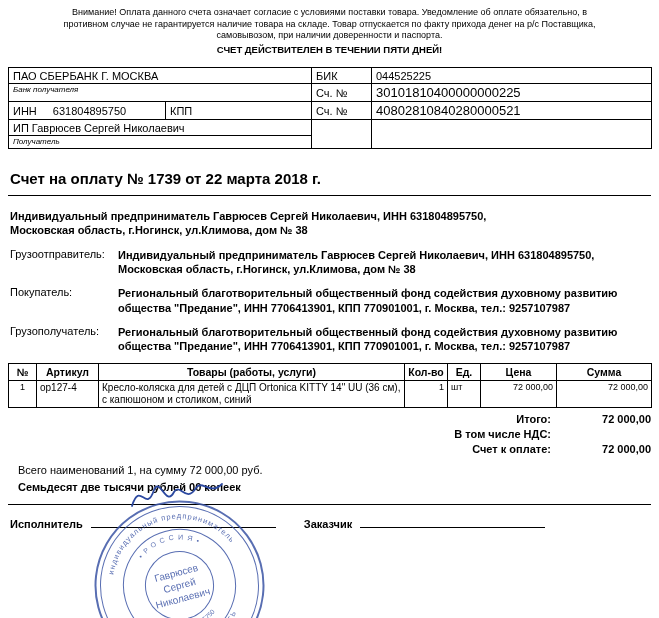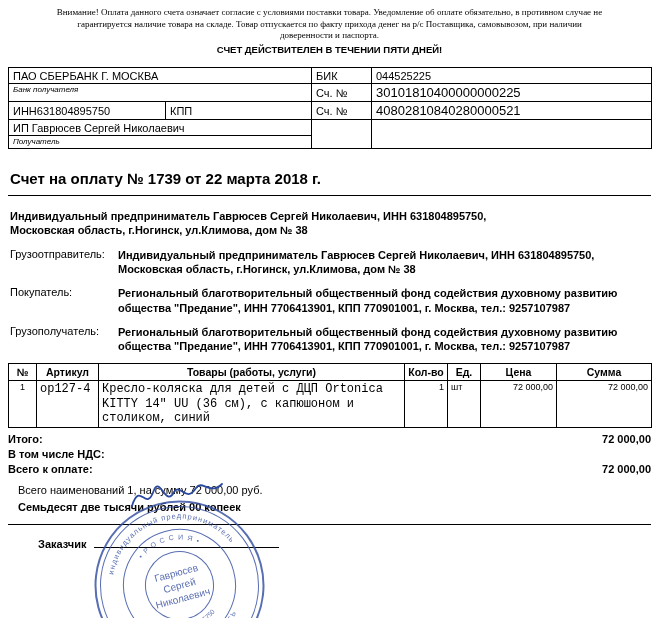--- a/index.html
+++ b/index.html
@@ -4,44 +4,44 @@
 <style>
   * { box-sizing: border-box; margin: 0; padding: 0; }
   body { background: #e8e8e8; font-family: "Liberation Sans", sans-serif; }
   .page {
     position: relative; width: 659px; height: 618px; margin: 0 auto;
     background: #ffffff; color: #000; overflow: hidden;
     font-family: "Liberation Sans", sans-serif;
   }
   .warning {
     font-size: 9px; line-height: 1.3; text-align: center;
-    width: 556px; margin: 7px auto 2px; font-family: Liberation Serif, serif;
+    width: 556px; margin: 7px auto 2px;
   }
   .validity {
     font-size: 9.5px; font-weight: bold; text-align: center; margin-bottom: 12px;
   }
   table.bank { width: 643px; margin: 0 8px; border-collapse: collapse; table-layout: fixed; }
   table.bank td { border: 1px solid #000; padding: 1px 4px; font-size: 11px; height: 16px; overflow: hidden; white-space: nowrap; vertical-align: middle; }
   table.bank td.sm { font-size: 8px; height: 13px; vertical-align: top; font-style: italic; }
   table.bank td.val { font-size: 13px; }
-  .inn-val { }
+  .inn-val { margin-left: 16px; }
   .doc-title { font-size: 15px; font-weight: bold; margin: 21px 8px 8px 10px; }
   .rule { border-top: 1px solid #000; margin: 0 8px; height: 0; }
   .parties { margin: 13px 8px 0 10px; font-size: 11px; }
   .party-row { display: flex; margin-bottom: 10px; }
   .party-label { width: 108px; flex-shrink: 0; }
   .party-value { font-weight: bold; line-height: 1.3; width: 523px; }
   table.items { width: 643px; margin: 4px 8px 0; border-collapse: collapse; table-layout: fixed; }
   table.items th { border: 1px solid #000; font-size: 10.5px; font-weight: bold; padding: 2px; height: 17px; text-align: center; }
   table.items td { border: 1px solid #000; padding: 1px 3px; font-size: 9px; vertical-align: top; }
-  table.items td.desc { font-size: 12px; line-height: 1.2; font-family: Liberation Mono, monospace; }
+  table.items td.desc { font-size: 10px; line-height: 1.2; }
   table.items td.c { text-align: center; }
   table.items td.r { text-align: right; }
   .totals { width: 643px; margin: 5px 8px 0; font-size: 11px; }
-  .totals-row { display: flex; justify-content: space-between; margin-top: 3px; }
+  .totals-row { display: flex; justify-content: flex-end; margin-top: 3px; }
   .totals-label { font-weight: bold; }
   .totals-value { width: 100px; text-align: right; font-weight: bold; }
   .summary { margin: 9px 8px 0 18px; font-size: 11px; }
   .amount-words { font-weight: bold; margin-top: 5px; }
   .rule2 { margin-top: 11px; }
   .signatures { display: flex; margin: 11px 8px 0 10px; font-size: 11px; font-weight: bold; align-items: flex-end; }
   .sig-line { display: inline-block; width: 185px; border-bottom: 1px solid #000; height: 12px; margin-left: 8px; }
   .customer-block { margin-left: 28px; }
   .stamp { position: absolute; left: 92px; top: 498px; opacity: 0.85; }
   .signature-mark { position: absolute; left: 128px; top: 476px; }
@@ -145,33 +145,36 @@
   <div class="totals">
     <div class="totals-row">
       <span class="totals-label">Итого:</span>
       <span class="totals-value">72 000,00</span>
     </div>
     <div class="totals-row">
       <span class="totals-label">В том числе НДС:</span>
       <span class="totals-value"></span>
     </div>
     <div class="totals-row">
-      <span class="totals-label">Всего к оплате:</span>
+      <span class="totals-label">Счет к оплате:</span>
       <span class="totals-value">72 000,00</span>
     </div>
   </div>
 
   <div class="summary">
     <div>Всего наименований 1, на сумму 72 000,00 руб.</div>
     <div class="amount-words">Семьдесят две тысячи рублей 00 копеек</div>
   </div>
 
   <div class="rule rule2"></div>
 
   <div class="signatures">
+    <div>
+      <span>Исполнитель</span><span class="sig-line"></span>
+    </div>
     <div class="customer-block">
       <span>Заказчик</span><span class="sig-line"></span>
     </div>
   </div>
 
   <svg class="signature-mark" width="100" height="45" viewBox="0 0 100 45">
     <path d="M4 30 C 12 4, 18 38, 26 14 C 32 0, 38 32, 46 16 C 52 6, 58 28, 68 12 C 74 3, 82 20, 94 8" stroke="#2c49a0" stroke-width="1.8" fill="none" stroke-linecap="round"></path>
   </svg>
 
   <svg class="stamp" width="175" height="175" viewBox="0 0 175 175">

